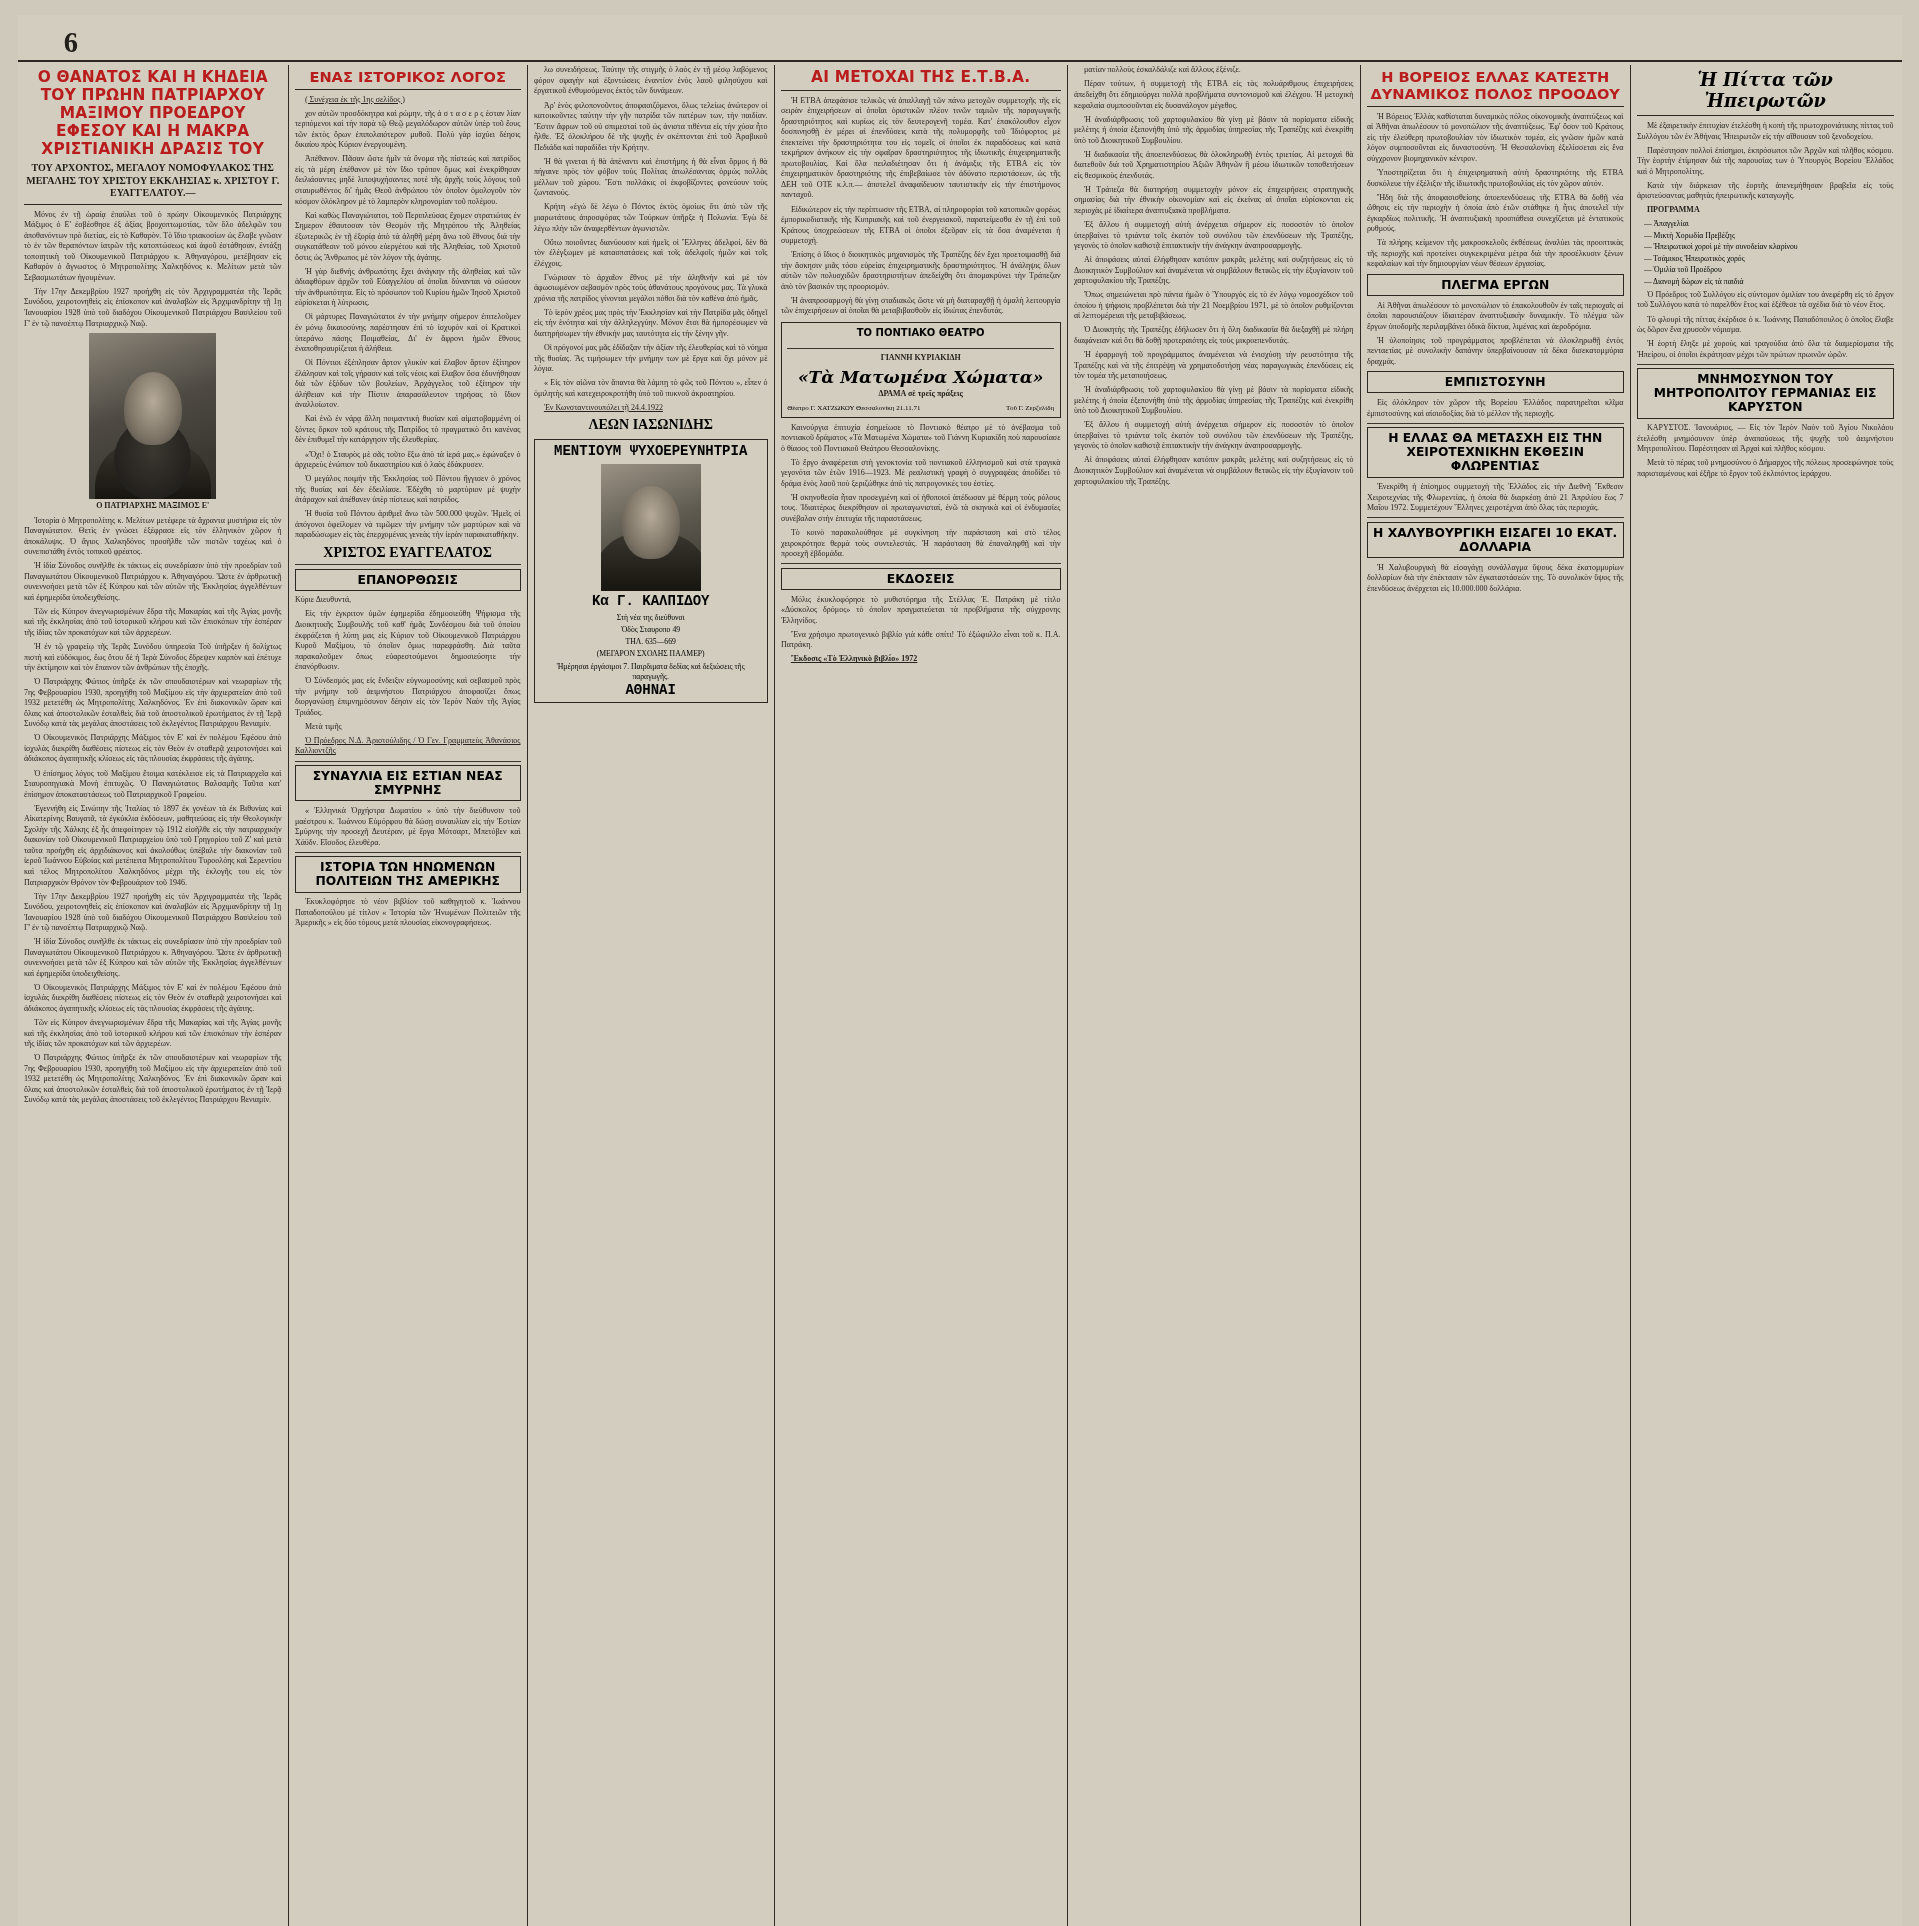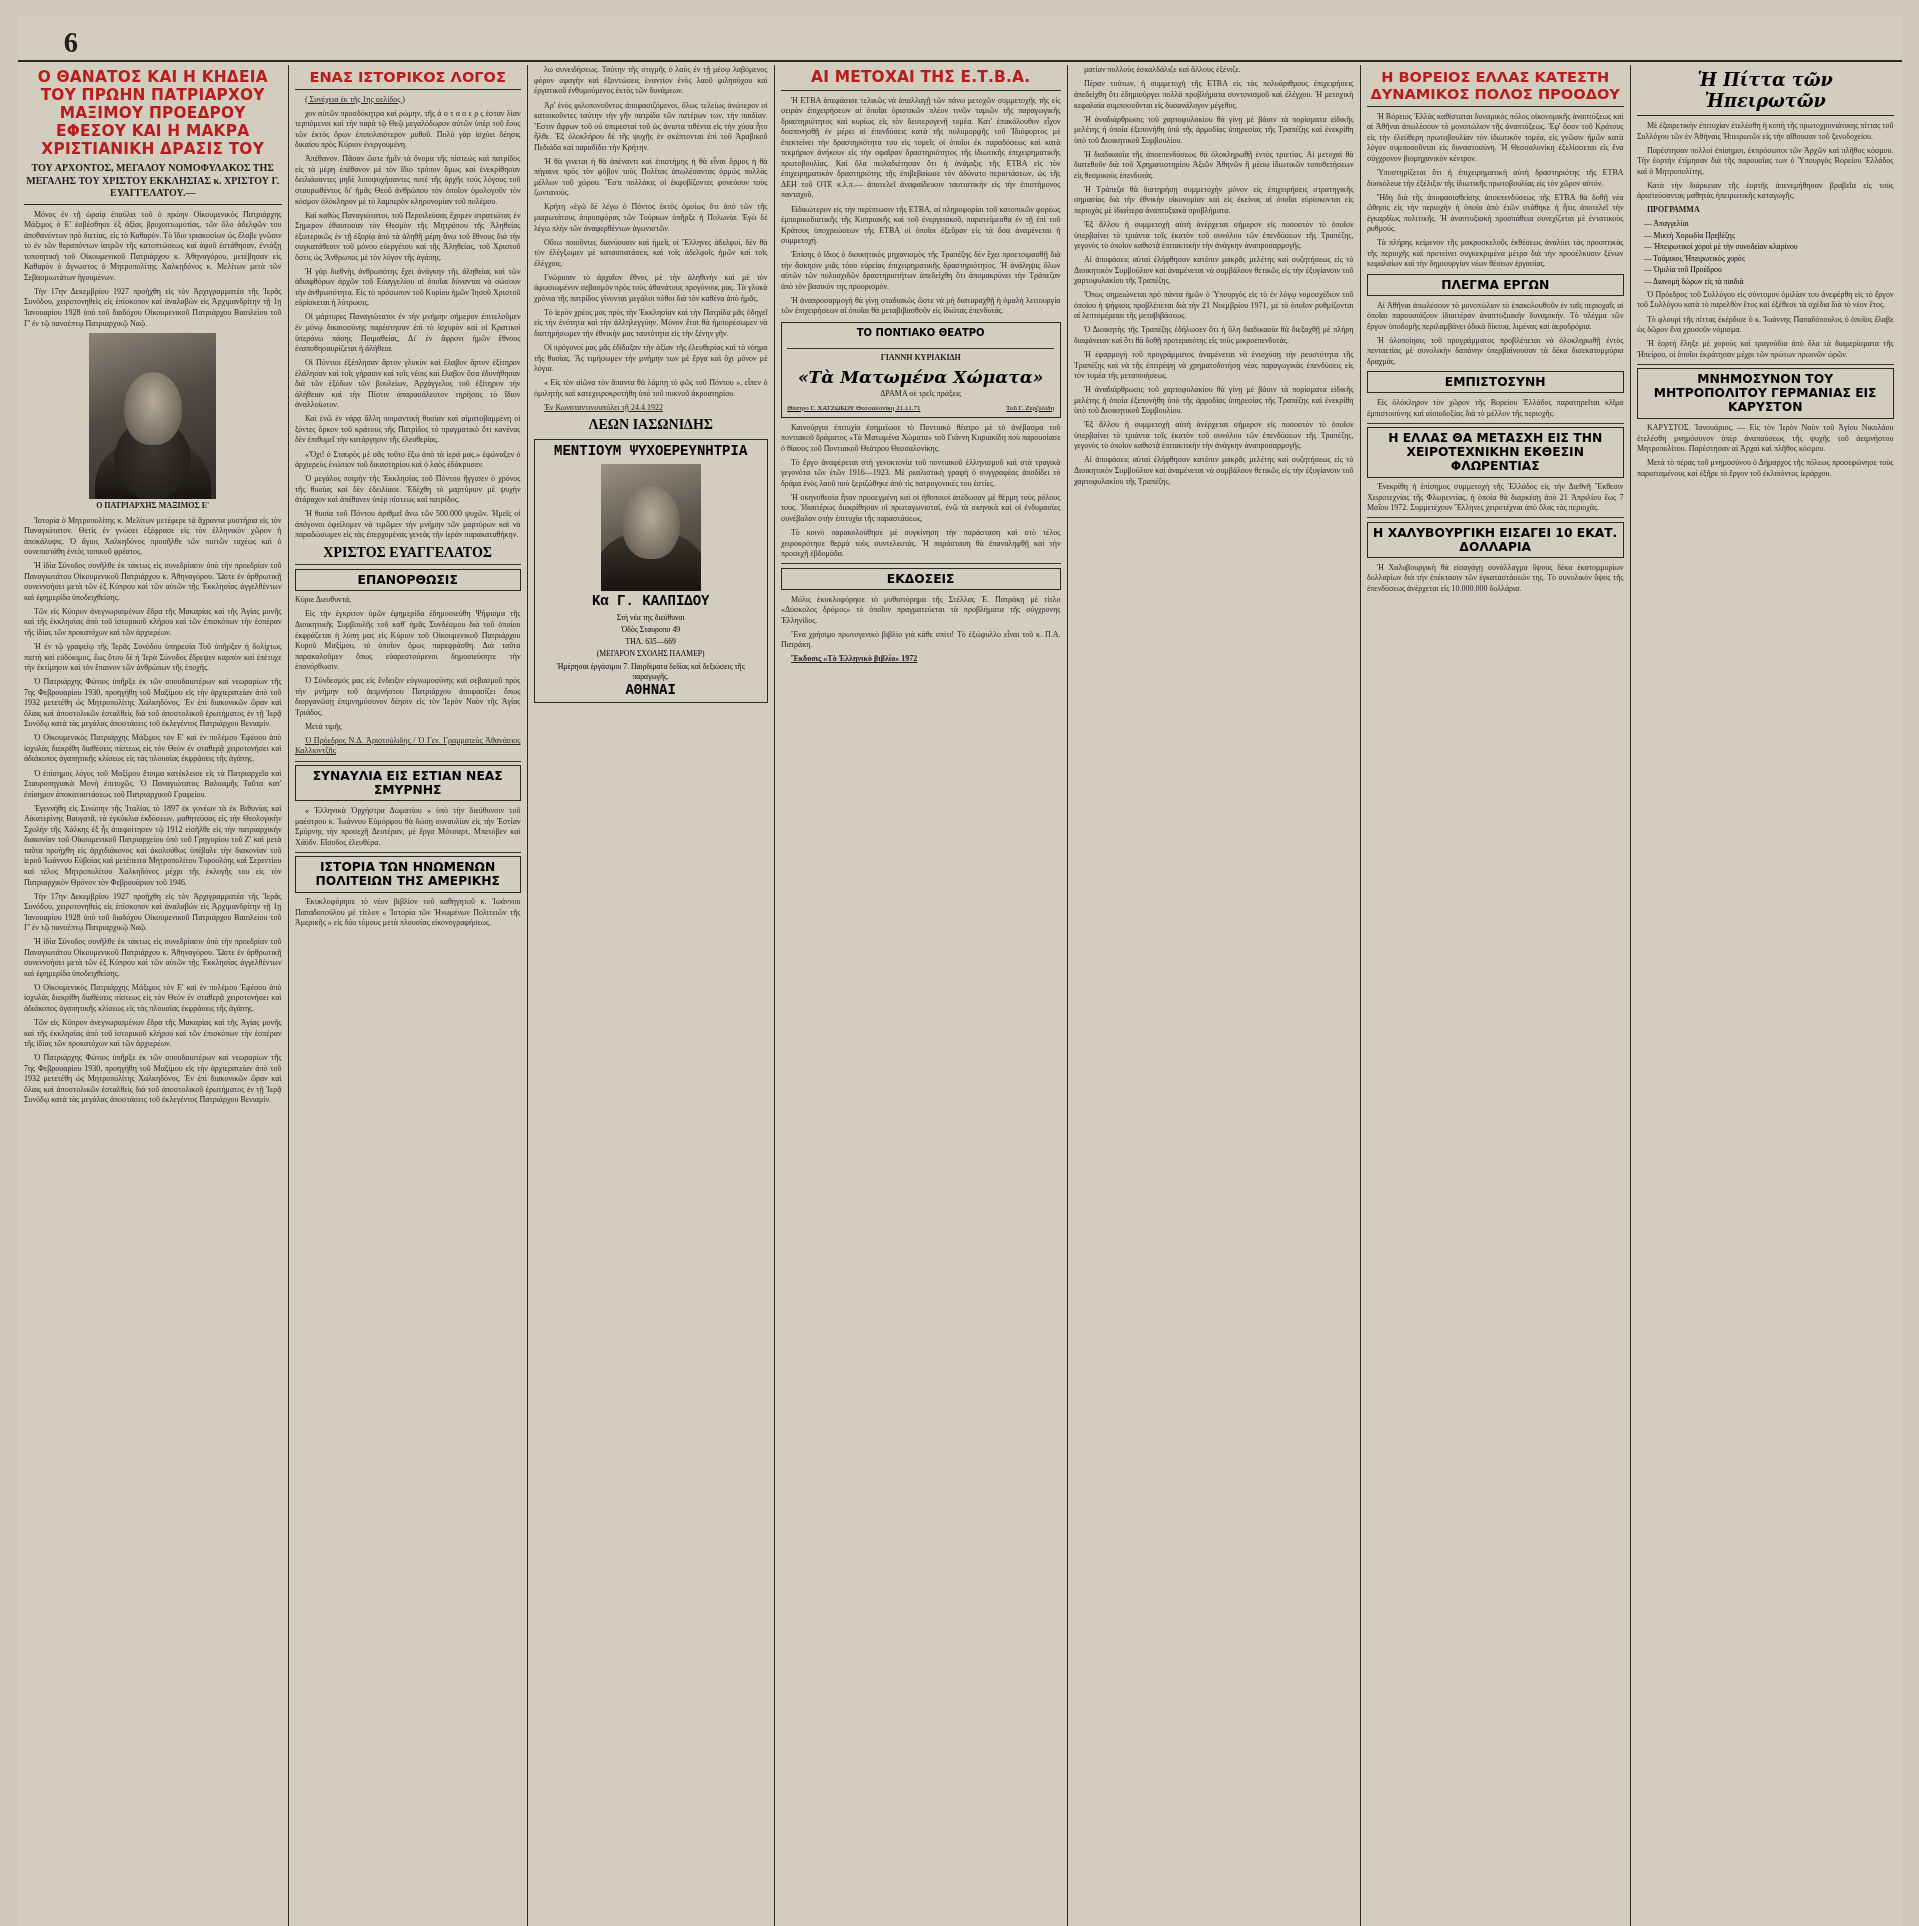--- a/index.html
+++ b/index.html
@@ -261,22 +261,22 @@
         <p class="body">Ἡ ΕΤΒΑ ἀπεφάσισε τελικῶς νὰ ἀπαλλαγῇ τῶν πάνω μετοχῶν συμμετοχῆς τῆς εἰς σειρὰν ἐπιχειρήσεων αἱ ὁποῖαι ὁριστικῶν πλέον τινῶν ταμιῶν τῆς παραγωγικῆς δραστηριότητος καὶ κυρίως εἰς τὸν δευτερογενῆ τομέα. Κατ' ἐπακόλουθον εἶχον δοσπινησθῇ ἐν μέρει αἱ ἐπενδύσεις κατὰ τῆς πολυμορφῆς τοῦ Ἰδιόφορτος μὲ ἐπεκτείνει τὴν δραστηριότητα του εἰς τομεῖς οἱ ὁποῖοι ἐκ παραδόσεως καὶ κατὰ τεκμήριον ἀνήκουν εἰς τὴν σφαῖραν δραστηριότητος τῆς ἰδιωτικῆς ἐπιχειρηματικῆς πρωτοβουλίας. Καὶ ὅλα πειλαδιέτησαν ὅτι ἡ ἀνάμιξις τῆς ΕΤΒΑ εἰς τὸν ἐπιχειρηματικὸν δραστηριότης τῆς ἐπιβεβαίωσε τὸν ἀδύνατο περιστάσεων, ὡς τῆς ΔΕΗ τοῦ ΟΤΕ κ.λ.π.— ἀποτελεῖ ἀναφαίδευσιν ταυτιστικὴν εἰς τὴν ἐπιστήμονος πανταχοῦ.</p>
         <p class="body">Εἰδικώτερον εἰς τὴν περίπτωσιν τῆς ΕΤΒΑ, αἱ πληροφορίαι τοῦ κατοπικῶν φορέως ἐμπορικοδιατικῆς τῆς Κυπριακῆς καὶ τοῦ ἐνεργειακοῦ, παρατείμεσθα ἐν τῇ ἐπὶ τοῦ Κράτους ὑποχρεώσεων τῆς ΕΤΒΑ οἱ ὁποῖοι ἐξεῦραν εἰς τὰ ὅσα ἀναμένεται ἡ συμμετοχή.</p>
         <p class="body">Ἐπίσης ὁ ἴδιος ὁ διοικητικὸς μηχανισμὸς τῆς Τραπέζης δὲν ἔχει προετοιμασθῇ διὰ τὴν ἄσκησιν μιᾶς τόσο εὐρείας ἐπιχειρηματικῆς δραστηριότητος. Ἡ ἀνάληψις ὅλων αὐτῶν τῶν πολυσχιδῶν δραστηριοτήτων ἀπεδείχθη ὅτι ἀπομακρύνει τὴν Τράπεζαν ἀπὸ τὸν βασικόν της προορισμόν.</p>
         <p class="body">Ἡ ἀναπροσαρμογὴ θὰ γίνῃ σταδιακῶς ὥστε νὰ μὴ διαταραχθῇ ἡ ὁμαλὴ λειτουργία τῶν ἐπιχειρήσεων αἱ ὁποῖαι θὰ μεταβιβασθοῦν εἰς ἰδιώτας ἐπενδυτάς.</p>
 
         <div class="box">
           <div class="box-title">ΤΟ ΠΟΝΤΙΑΚΟ ΘΕΑΤΡΟ</div>
           <div class="hr-thin"></div>
           <div class="caption">ΓΙΑΝΝΗ ΚΥΡΙΑΚΙΔΗ</div>
           <div class="script" style="font-size:17px;margin:2.3px 0;">«Τὰ Ματωμένα Χώματα»</div>
-          <div class="caption" style="font-weight:normal;">ΔΡΑΜΑ σὲ τρεῖς πράξεις</div>
-          <div class="tiny" style="display:flex;justify-content:space-between;text-decoration:underline;">
+          <div class="caption" style="font-weight:bold;">ΔΡΑΜΑ σὲ τρεῖς πράξεις</div>
+          <div class="tiny" style="display:flex;justify-content:space-between;">
             <span>Θέατρο Γ. ΧΑΤΖΩΚΟΥ Θεσσαλονίκη 21.11.71</span>
             <span>Τοῦ Γ. Ζερζελίδη</span>
           </div>
         </div>
 
         <p class="body">Καινούργια ἐπιτυχία ἐσημείωσε τὸ Ποντιακὸ θέατρο μὲ τὸ ἀνέβασμα τοῦ ποντιακοῦ δράματος «Τὰ Ματωμένα Χώματα» τοῦ Γιάννη Κυριακίδη ποὺ παρουσίασε ὁ θίασος τοῦ Ποντιακοῦ Θεάτρου Θεσσαλονίκης.</p>
         <p class="body">Τὸ ἔργο ἀναφέρεται στὴ γενοκτονία τοῦ ποντιακοῦ ἑλληνισμοῦ καὶ στὰ τραγικὰ γεγονότα τῶν ἐτῶν 1916—1923. Μὲ ρεαλιστικὴ γραφὴ ὁ συγγραφέας ἀποδίδει τὸ δράμα ἑνὸς λαοῦ ποὺ ξεριζώθηκε ἀπὸ τὶς πατρογονικές του ἑστίες.</p>
         <p class="body">Ἡ σκηνοθεσία ἦταν προσεγμένη καὶ οἱ ἠθοποιοὶ ἀπέδωσαν μὲ θέρμη τοὺς ρόλους τους. Ἰδιαιτέρως διεκρίθησαν οἱ πρωταγωνισταί, ἐνῶ τὰ σκηνικὰ καὶ οἱ ἐνδυμασίες συνέβαλαν στὴν ἐπιτυχία τῆς παραστάσεως.</p>
         <p class="body">Τὸ κοινὸ παρακολούθησε μὲ συγκίνηση τὴν παράσταση καὶ στὸ τέλος χειροκρότησε θερμὰ τοὺς συντελεστάς. Ἡ παράσταση θὰ ἐπαναληφθῇ καὶ τὴν προσεχῆ ἑβδομάδα.</p>
 

